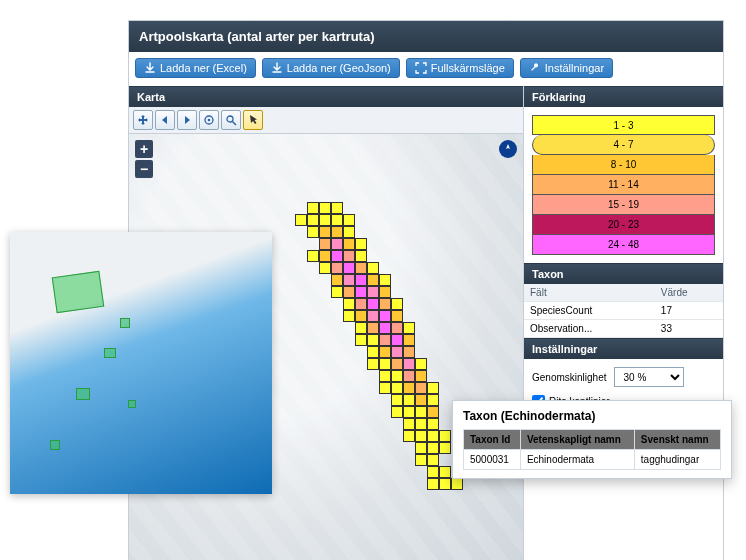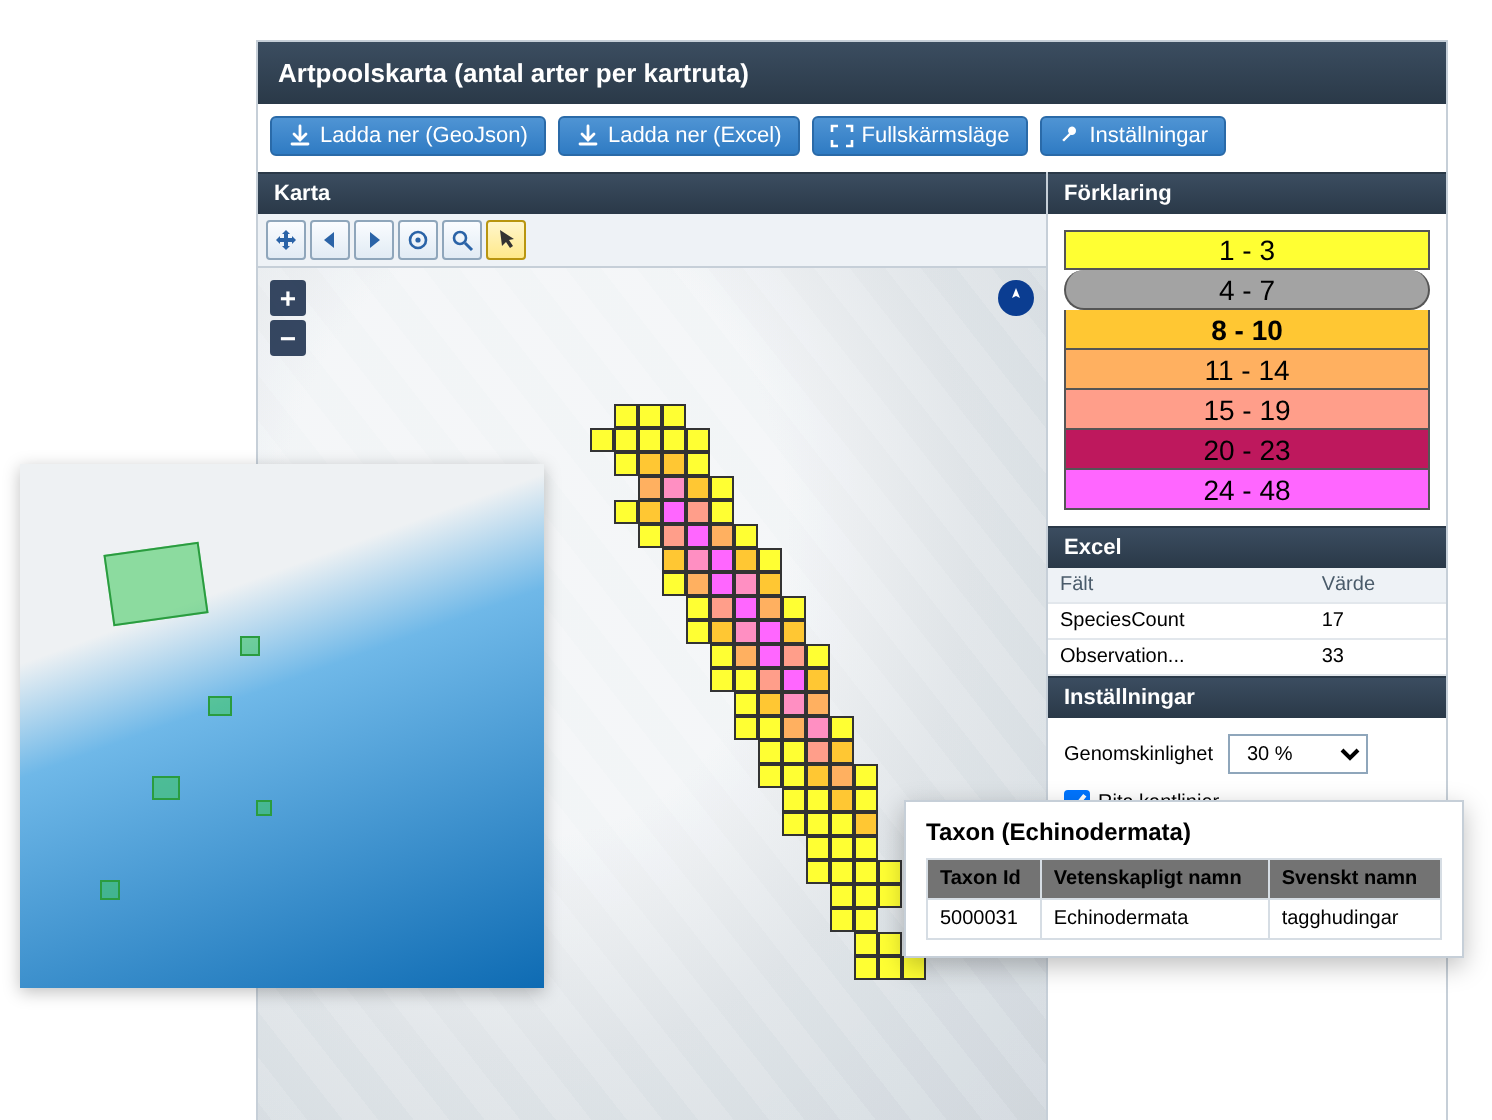--- a/index.html
+++ b/index.html
@@ -18,21 +18,21 @@
   .select { height: 20px; border: 1px solid #8fa6bb; background: #fff; font-size: 10px; padding: 1px 4px; }
   .mapbody { position: relative; height: 440px; background: linear-gradient(#d9dee2,#eef0f2); overflow: hidden; }
   .terrain { position: absolute; inset: 0; background:
      repeating-linear-gradient(52deg, rgba(120,130,140,0.08) 0 14px, rgba(200,205,210,0.18) 14px 28px),
      radial-gradient(ellipse at 35% 30%, #f7f8f9 0 35%, #e3e7ea 60%, #d2d8dd 100%); filter: contrast(1.05); }
   .zoom-btn { position: absolute; left: 6px; width: 18px; height: 18px; background: rgba(20,40,70,0.85); color: #fff; border-radius: 2px; display: flex; align-items: center; justify-content: center; font-weight: bold; font-size: 14px; cursor: pointer; }
   .compass { position: absolute; right: 6px; top: 6px; width: 18px; height: 18px; background: #0b3d91; border-radius: 50%; display: flex; align-items: center; justify-content: center; color: #fff; }
   .cells { position: absolute; left: 130px; top: 20px; width: 220px; height: 380px; }
   .cell { position: absolute; width: 12px; height: 12px; border: 1px solid #333; }
   .legend-box { padding: 8px; }
-  .leg-row { border: 1px solid #555; border-top: none; display: flex; justify-content: center; align-items: center; height: 20px; font-size: 14px; }
+  .leg-row { border: 1px solid #555; border-top: none; display: flex; justify-content: center; align-items: center; height: 20px; font-size: 10px; }
   .leg-row:first-child { border-top: 1px solid #555; }
   .data-table { width: 100%; border-collapse: collapse; font-size: 10px; }
   .data-table th, .data-table td { text-align: left; padding: 3px 6px; border-bottom: 1px solid #e2e7ec; }
   .data-table th { background: #eef2f6; color: #4a5b6a; font-weight: normal; }
   .settings-body { padding: 8px; font-size: 10px; display: flex; flex-direction: column; gap: 8px; }
   .sea-inset { position: absolute; left: 10px; top: 232px; width: 262px; height: 262px; background: linear-gradient(160deg,#eef1f3 0 28%, #6fb8e8 44%, #0e6bb3 100%); box-shadow: 0 2px 8px rgba(0,0,0,0.25); }
   .sea-inset .poly { position: absolute; background: rgba(60,200,90,0.55); border: 1px solid #2a9c3f; }
   .taxon-pop { position: absolute; left: 452px; top: 400px; width: 280px; background: #fff; border: 1px solid #c6cfd8; box-shadow: 0 4px 12px rgba(0,0,0,0.25); padding: 8px 10px; }
   .taxon-pop h4 { font-size: 12px; font-weight: bold; margin-bottom: 6px; }
   .taxon-table { width: 100%; border-collapse: collapse; font-size: 10px; }
@@ -45,29 +45,29 @@
 <div class="panel">
   <div class="titlebar">Artpoolskarta (antal arter per kartruta)</div>
 
   <div class="toolbar">
     <button class="btn">
       <span class="ico">
         <svg viewBox="0 0 12 12" width="12" height="12">
             <path d="M6 1v6M3 5l3 3 3-3M2 10h8" stroke="#fff" stroke-width="1.4" fill="none" stroke-linecap="round"></path>
           </svg>
       </span>
-      <span>Ladda ner (GeoJson)</span>
+      <span>Ladda ner (Excel)</span>
     </button>
     <button class="btn">
       <span class="ico">
         <svg viewBox="0 0 12 12" width="12" height="12">
             <path d="M6 1v6M3 5l3 3 3-3M2 10h8" stroke="#fff" stroke-width="1.4" fill="none" stroke-linecap="round"></path>
           </svg>
       </span>
-      <span>Ladda ner (Excel)</span>
+      <span>Ladda ner (GeoJson)</span>
     </button>
     <button class="btn">
       <span class="ico">
         <svg viewBox="0 0 12 12" width="12" height="12">
             <path d="M1 4V1h3M11 4V1H8M1 8v3h3M11 8v3H8" stroke="#fff" stroke-width="1.3" fill="none"></path>
           </svg>
       </span>
       <span>Fullskärmsläge</span>
     </button>
     <button class="btn">
@@ -229,29 +229,29 @@
             <div class="cell" style="left: 180px; top: 324px; background: rgb(255, 255, 51);"></div>
             <div class="cell" style="left: 192px; top: 324px; background: rgb(255, 255, 51);"></div>
           </div>
       </div>
     </div>
 
     <div class="sidecol">
       <div class="sect-head">Förklaring</div>
       <div class="legend-box" id="legend-rows">
           <div class="leg-row" style="background: rgb(255, 255, 51);">1 - 3</div>
-          <div class="leg-row" style="background: #a3a3a3; border-radius: 10px;">4 - 7</div>
-          <div class="leg-row" style="background: rgb(255, 199, 51); font-weight: bold;">8 - 10</div>
+          <div class="leg-row" style="background: #fde047; border-radius: 10px;">4 - 7</div>
+          <div class="leg-row" style="background: rgb(255, 199, 51);">8 - 10</div>
           <div class="leg-row" style="background: rgb(255, 176, 96);">11 - 14</div>
           <div class="leg-row" style="background: rgb(255, 158, 138);">15 - 19</div>
           <div class="leg-row" style="background: #be185d;">20 - 23</div>
           <div class="leg-row" style="background: rgb(255, 102, 255);">24 - 48</div>
         </div>
 
-      <div class="sect-head">Excel</div>
+      <div class="sect-head">Taxon</div>
       <table class="data-table">
         <thead>
           <tr>
             <th>Fält</th>
             <th>Värde</th>
           </tr>
         </thead>
         <tbody id="data-rows">
             <tr>
               <td>SpeciesCount</td>

